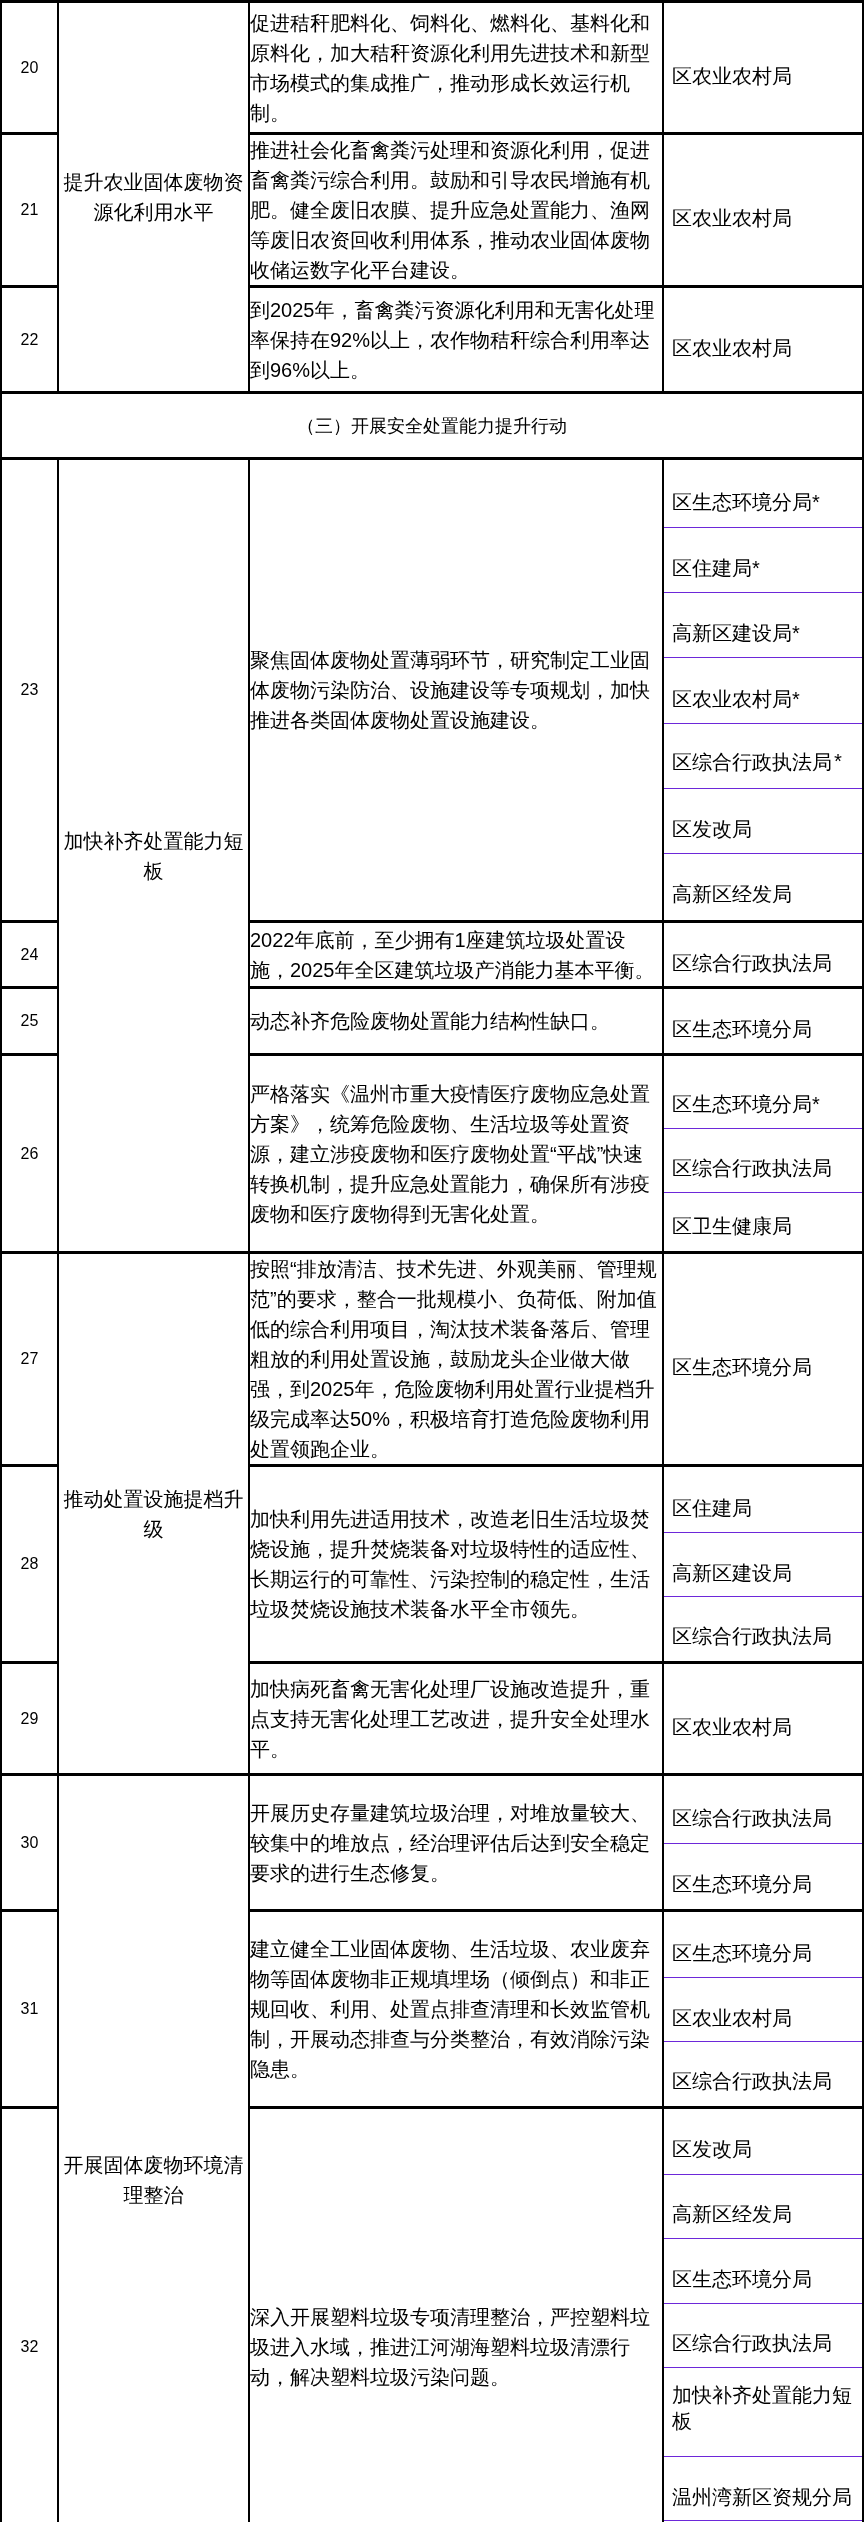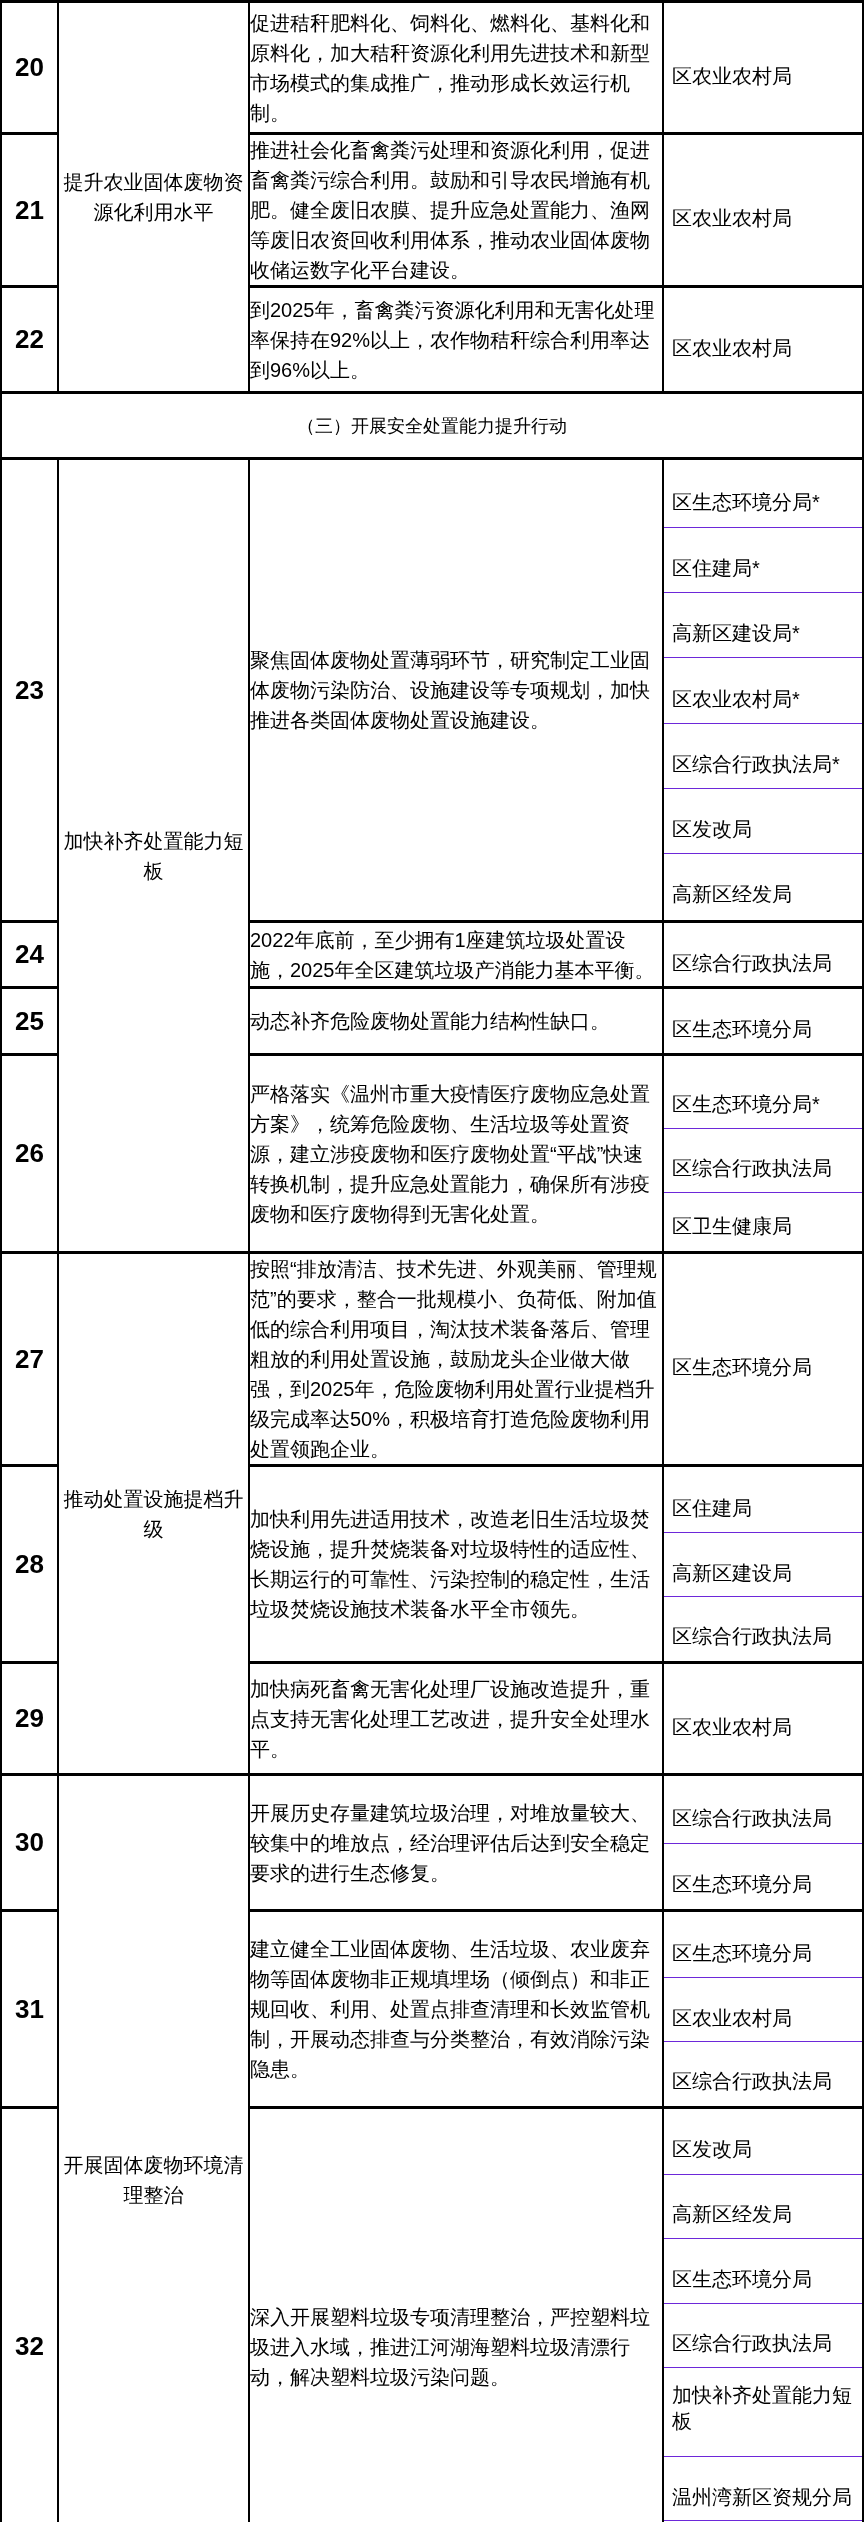--- a/index.html
+++ b/index.html
@@ -27,22 +27,21 @@
     border: 2px solid #000000;
     border-top-width: 3px;
     border-bottom-width: 3px;
     padding: 0;
     box-sizing: border-box;
     overflow: hidden;
   }
   td.num-cell {
     text-align: center;
     vertical-align: middle;
-    font-size: 26px;
-    font-weight: bold;
+    font-size: 16px;
   }
   td.category-cell {
     text-align: center;
     vertical-align: middle;
     font-size: 20px;
     line-height: 30px;
     padding: 0 8px;
   }
   td.task-cell {
     vertical-align: middle;
@@ -125,21 +124,21 @@
         <tr style="height: 463px;">
           <td class="num-cell">23</td>
           <td class="category-cell" rowspan="4">加快补齐处置能力短板</td>
           <td class="task-cell">聚焦固体废物处置薄弱环节，研究制定工业固体废物污染防治、设施建设等专项规划，加快推进各类固体废物处置设施建设。</td>
           <td class="dept-cell">
             <div class="dept-list">
               <div class="dept-item" style="height: 65.2857px;">区生态环境分局*</div>
               <div class="dept-item" style="height: 65.2857px;">区住建局*</div>
               <div class="dept-item" style="height: 65.2857px;">高新区建设局*</div>
               <div class="dept-item" style="height: 65.2857px;">区农业农村局*</div>
-              <div class="dept-item" style="height: 65.2857px;">区综合行政执法局*</div>
+              <div class="dept-item" style="height: 65.2857px; font-family: Liberation Mono, monospace;">区综合行政执法局*</div>
               <div class="dept-item" style="height: 65.2857px;">区发改局</div>
               <div class="dept-item" style="height: 65.2857px;">高新区经发局</div>
             </div>
           </td>
         </tr>
         <tr style="height: 66px;">
           <td class="num-cell">24</td>
           <td class="task-cell">2022年底前，至少拥有1座建筑垃圾处置设施，2025年全区建筑垃圾产消能力基本平衡。</td>
           <td class="dept-cell">
             <div class="dept-list">

